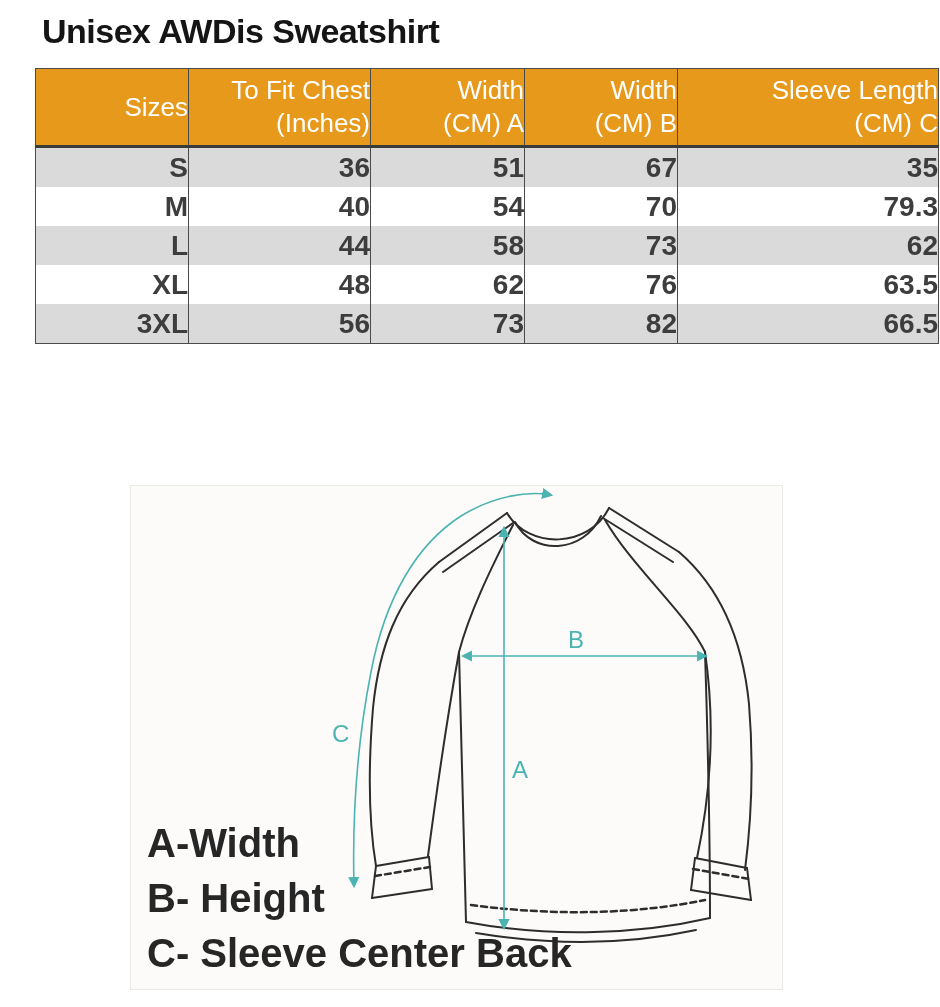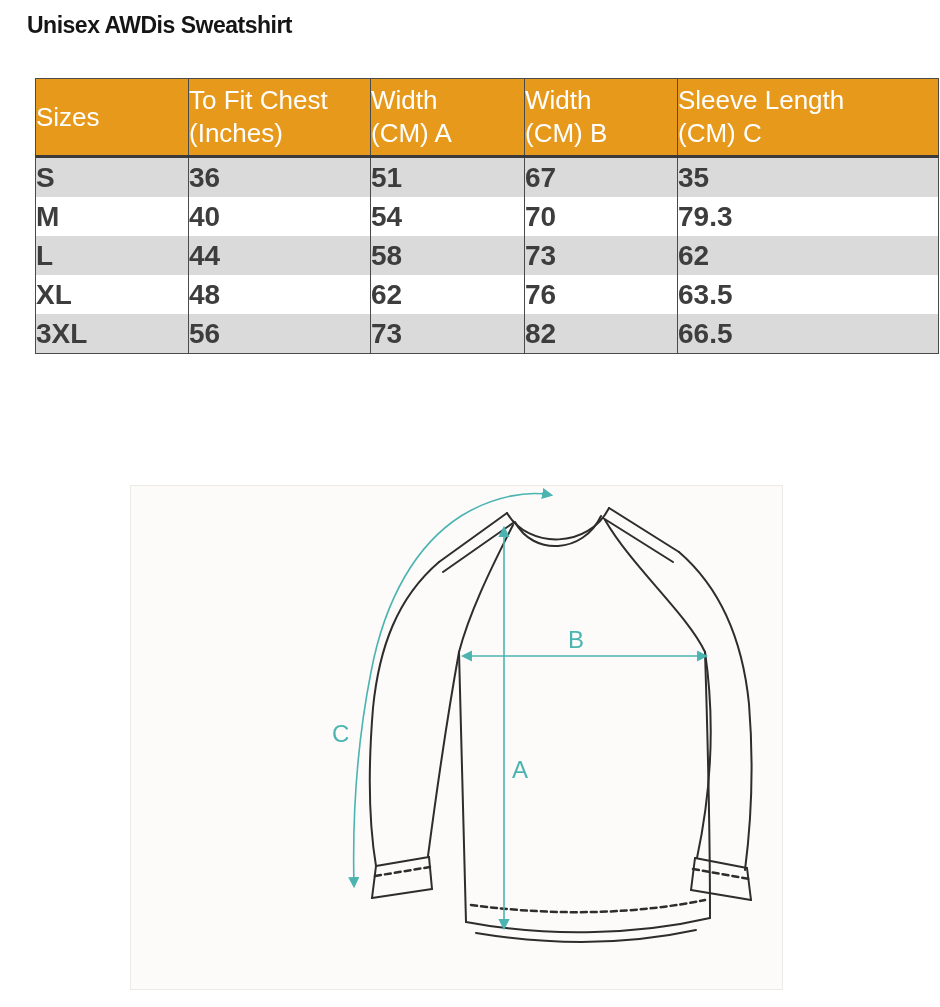--- a/index.html
+++ b/index.html
@@ -1,27 +1,27 @@
 <!DOCTYPE html>
 <html><head>
 <meta charset="utf-8">
 <style>
   html,body{margin:0;padding:0}
   body{
     width:940px;height:1007px;position:relative;overflow:hidden;
     background:#ffffff;font-family:"Liberation Sans",sans-serif;
   }
   .page-title{
-    position:absolute;left:27px;top:12px;margin:0;
-    font-size:23px;font-weight:bold;color:#151515;letter-spacing:-0.5px;
+    position:absolute;left:42px;top:12px;margin:0;
+    font-size:34px;font-weight:bold;color:#151515;letter-spacing:-0.5px;
   }
   
   table.size-chart{
-    position:absolute;left:35px;top:78px;width:903px;
-    border-collapse:collapse;table-layout:fixed;text-align:left;
+    position:absolute;left:35px;top:68px;width:903px;
+    border-collapse:collapse;table-layout:fixed;text-align:right;
   }
   table.size-chart th{
     background:#E7991B;color:#ffffff;font-weight:normal;font-size:26px;
     height:76px;line-height:33px;vertical-align:middle;
     border:1px solid #4a4a4a;border-bottom:3px solid #3a3a3a;padding:0;
   }
   table.size-chart th .hline{display:block}
   table.size-chart td{
     font-size:28px;font-weight:bold;color:#3d3d3d;height:39px;
     vertical-align:middle;padding:0;
@@ -169,15 +169,20 @@
         <path d="M 332,170 L 575,170" marker-start="url(#arw)" marker-end="url(#arw)"></path>
         <path d="M 223,400 C 221,322 227,252 240,186 C 254,112 286,58 330,30 C 364,9 398,5 420,9" marker-start="url(#arw)" marker-end="url(#arw)"></path>
       </g>
       <g fill="#4BB4B1" font-family="Liberation Sans, sans-serif" font-size="24">
         <text x="381" y="292">A</text>
         <text x="437" y="162">B</text>
         <text x="201" y="256">C</text>
       </g>
     </svg>
 
+    <div class="legend">
+      <div>A-Width</div>
+      <div>B- Height</div>
+      <div>C- Sleeve Center Back</div>
+    </div>
   </div>
 
 </div>
 
 </body></html>

